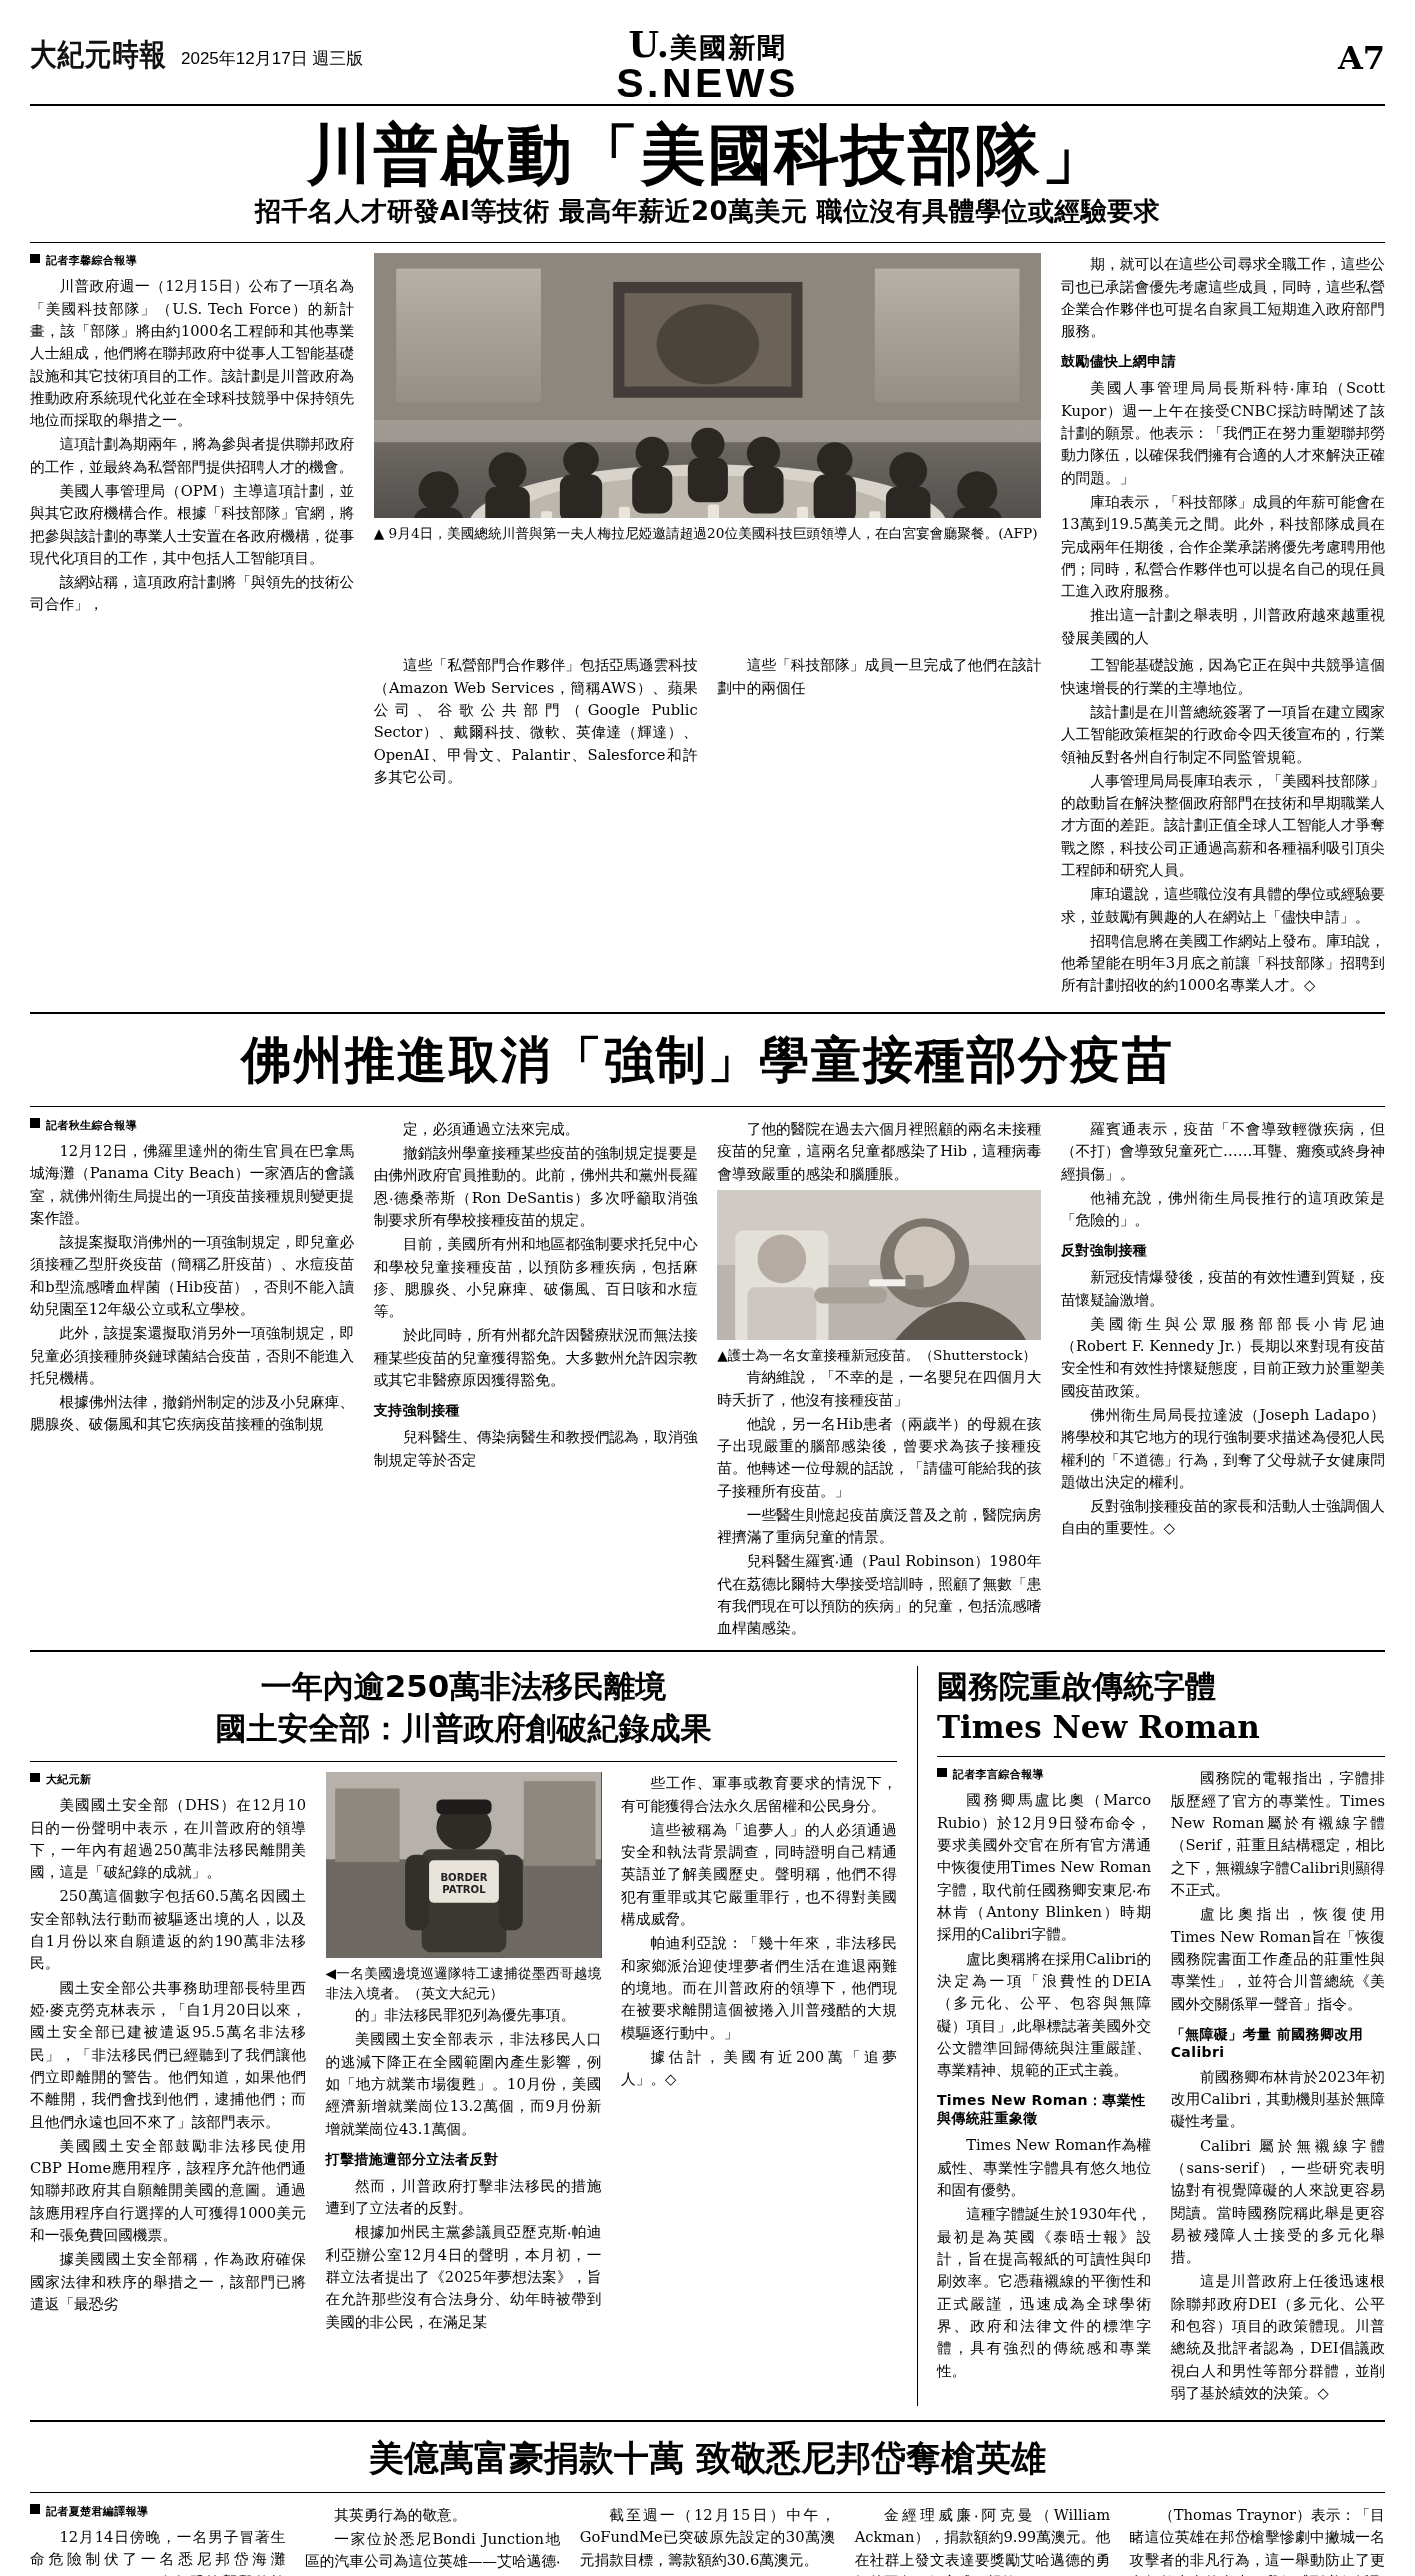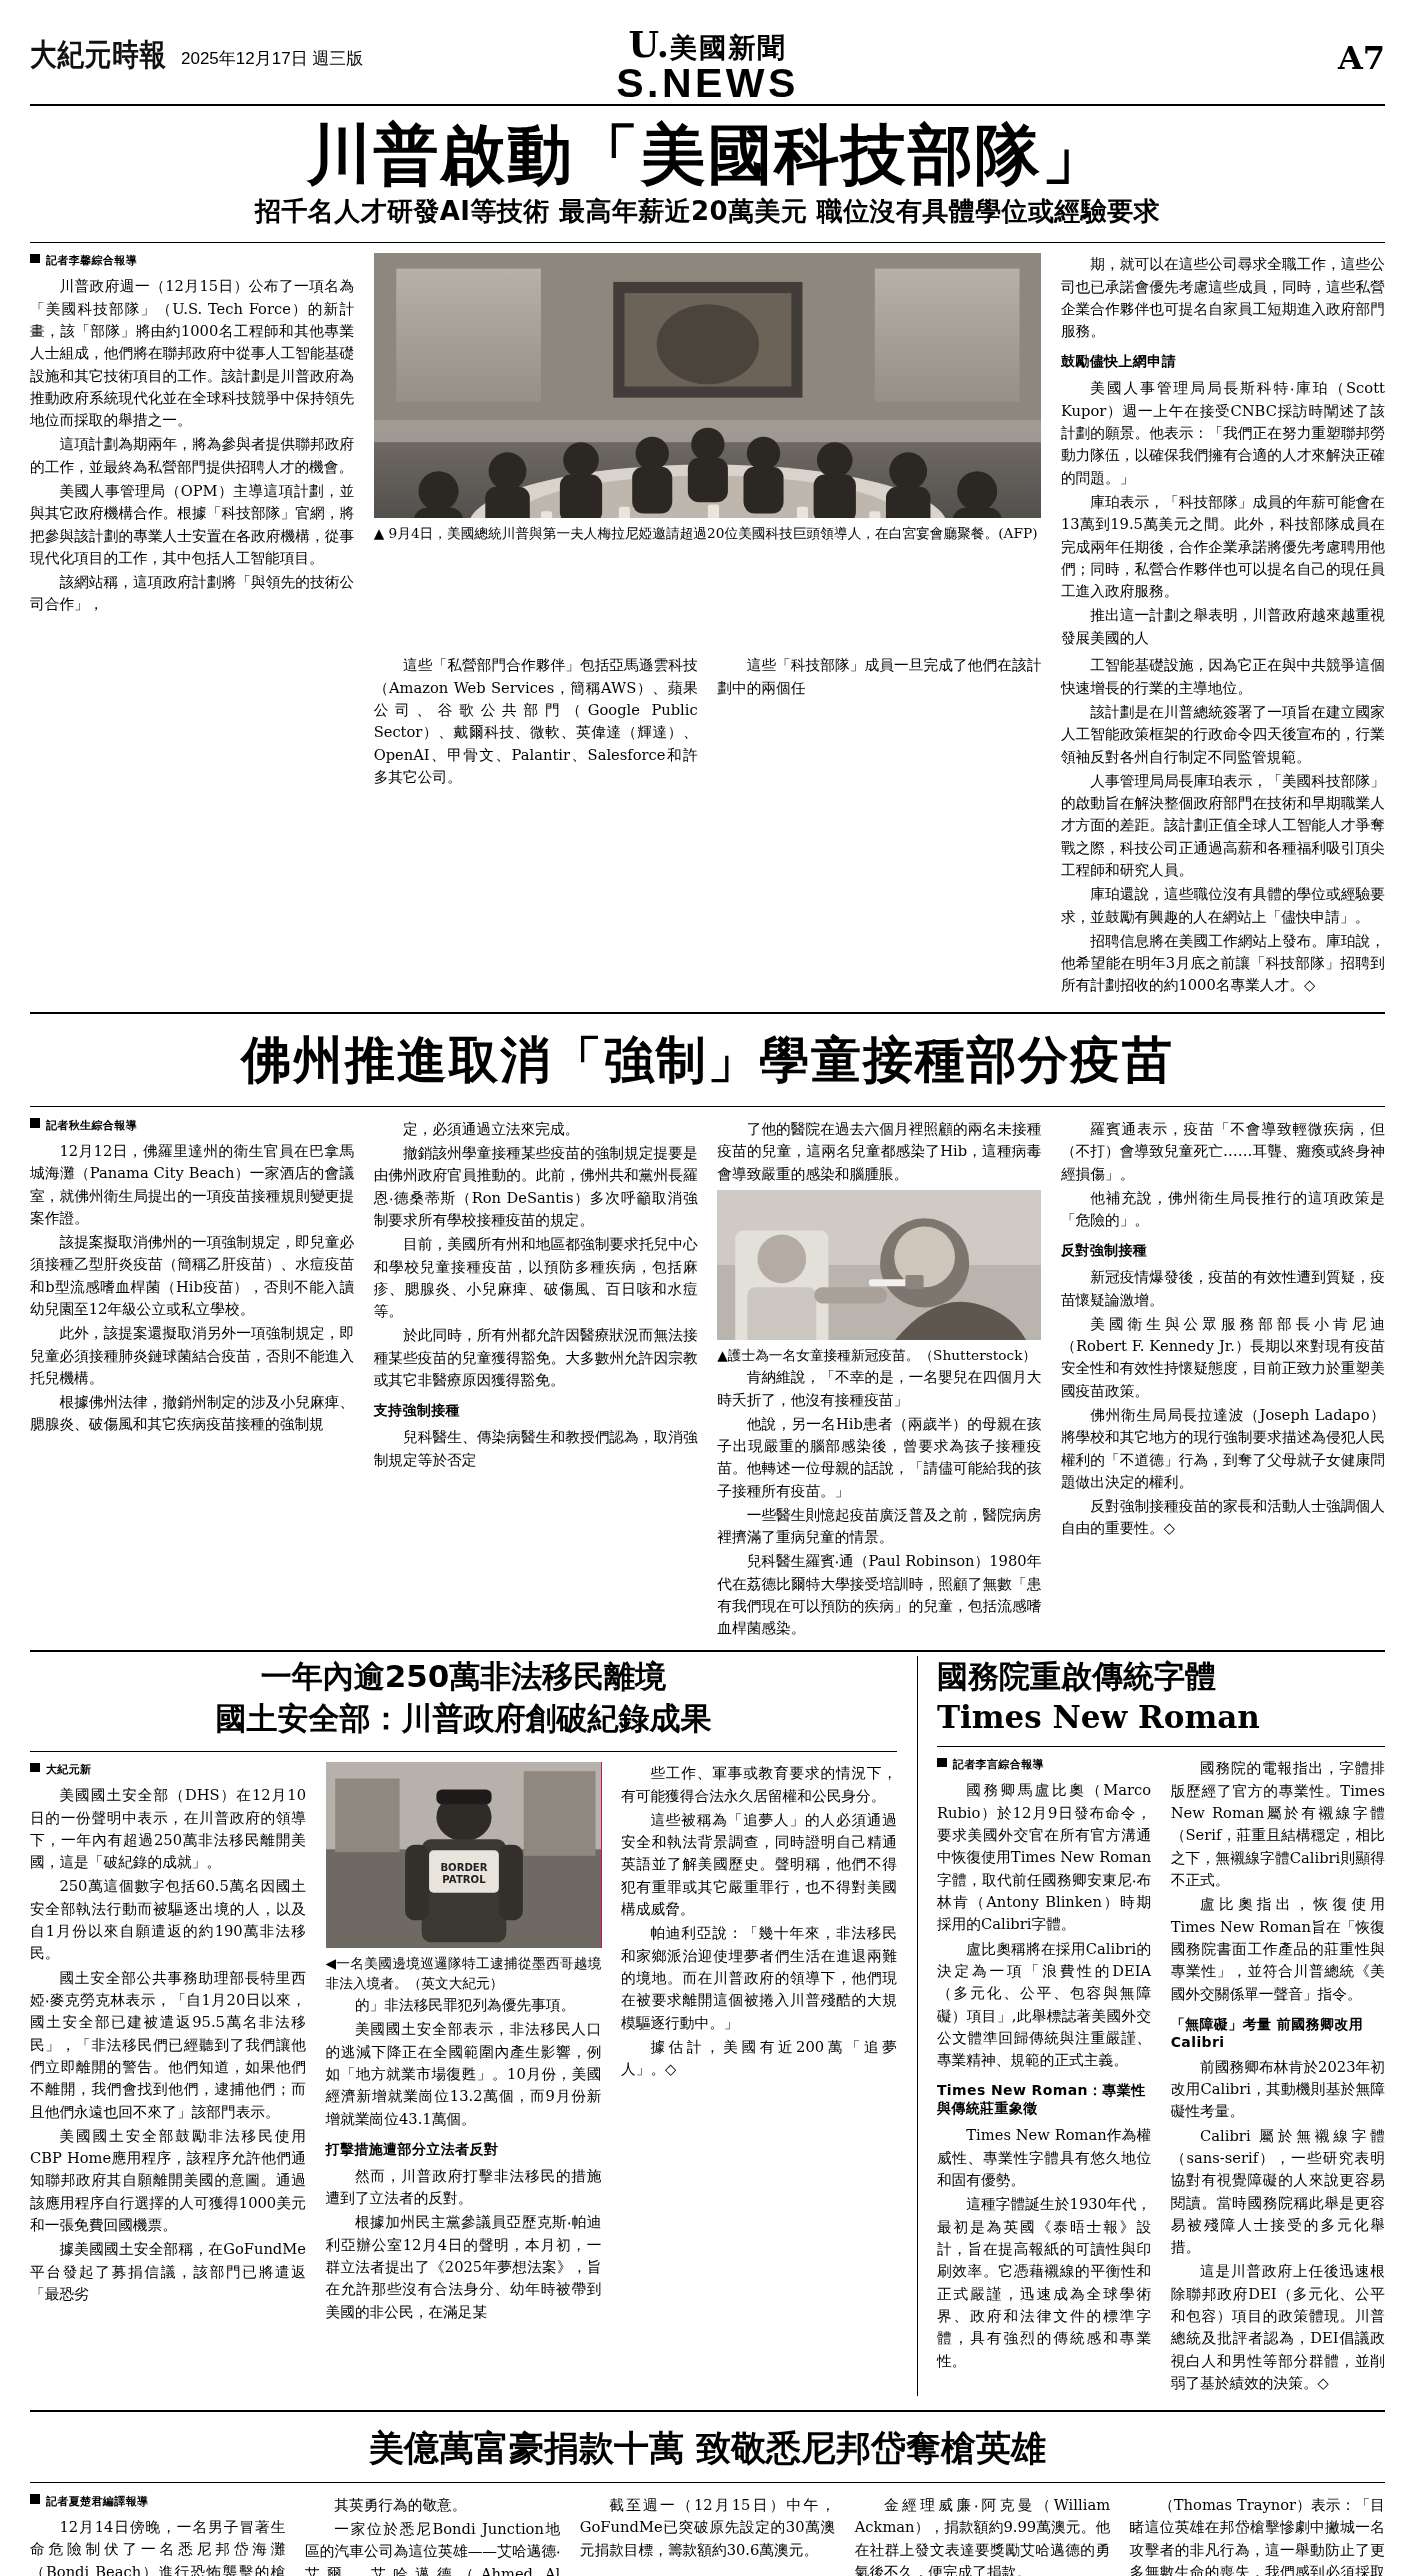--- a/index.html
+++ b/index.html
@@ -167,21 +167,21 @@
     border-top: 0.9px solid #000;
     padding-top: 10.6px;
   }
 
   
   .row34 {
     display: grid;
     grid-template-columns: 867px 0.9px 1fr;
     gap: 0 19.5px;
     border-top: 2.7px solid #000;
-    padding-top: 4px;
+    padding-top: 14px;
     margin-top: 8.8px;
   }
   .vdiv { background: #000; width: 0.9px; }
   .s3-head {
     text-align: center;
     font-size: 31px;
     font-weight: bold;
     line-height: 1.35;
     margin-bottom: 10.6px;
     font-family: "DejaVu Sans", sans-serif;
@@ -410,21 +410,21 @@
         <div>一年內逾250萬非法移民離境</div>
         <div>國土安全部：川普政府創破紀錄成果</div>
       </div>
       <div class="s3-cols">
         <div class="col">
           <div class="byline">大紀元新</div>
           <p class="body">美國國土安全部（DHS）在12月10日的一份聲明中表示，在川普政府的領導下，一年內有超過250萬非法移民離開美國，這是「破紀錄的成就」。</p>
           <p class="body">250萬這個數字包括60.5萬名因國土安全部執法行動而被驅逐出境的人，以及自1月份以來自願遣返的約190萬非法移民。</p>
           <p class="body">國土安全部公共事務助理部長特里西婭‧麥克勞克林表示，「自1月20日以來，國土安全部已建被遣返95.5萬名非法移民」，「非法移民們已經聽到了我們讓他們立即離開的警告。他們知道，如果他們不離開，我們會找到他們，逮捕他們；而且他們永遠也回不來了」該部門表示。</p>
           <p class="body">美國國土安全部鼓勵非法移民使用CBP Home應用程序，該程序允許他們通知聯邦政府其自願離開美國的意圖。通過該應用程序自行選擇的人可獲得1000美元和一張免費回國機票。</p>
-          <p class="body">據美國國土安全部稱，在GoFundMe平台發起了募捐信議，該部門已將遣返「最恐劣</p>
+          <p class="body">據美國國土安全部稱，作為政府確保國家法律和秩序的舉措之一，該部門已將遣返「最恐劣</p>
           <p class="body"></p>
         </div>
 
         <div class="col">
           <div class="photo p2">
             <svg class="photo-inner" viewBox="0 0 300 210" preserveAspectRatio="none">
               <rect width="300" height="210" fill="#9b968f"></rect>
               <rect x="0" y="0" width="300" height="95" fill="#b6b1aa"></rect>
               <rect x="0" y="95" width="300" height="115" fill="#6e6962"></rect>
               <rect x="10" y="18" width="70" height="80" fill="#8e887f"></rect>

